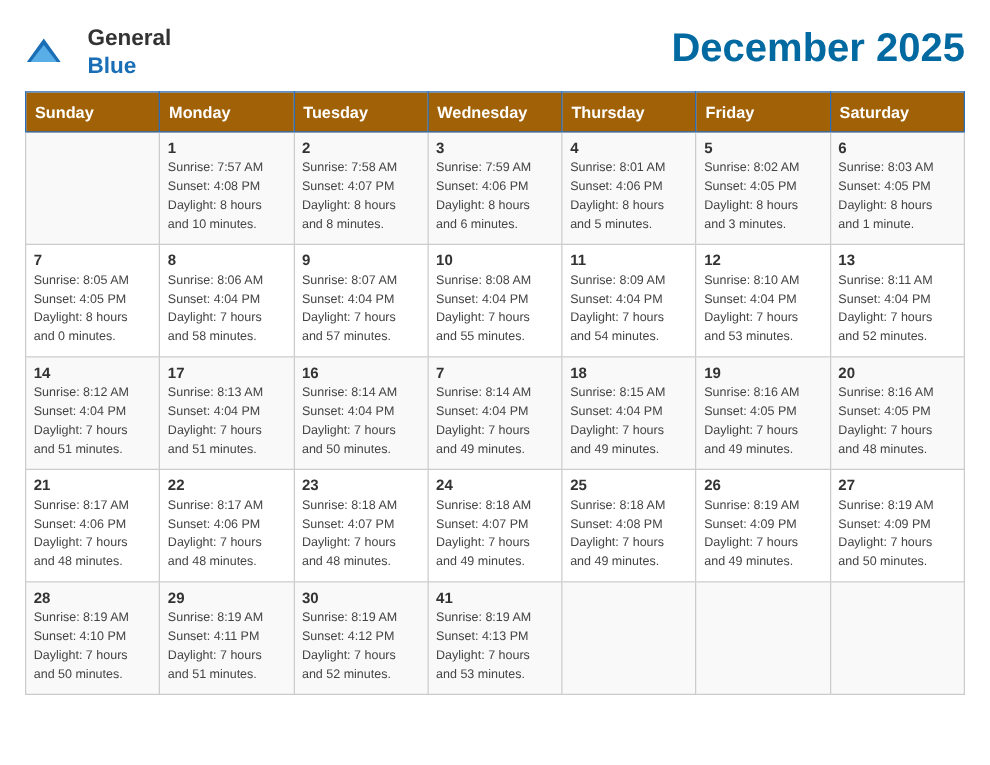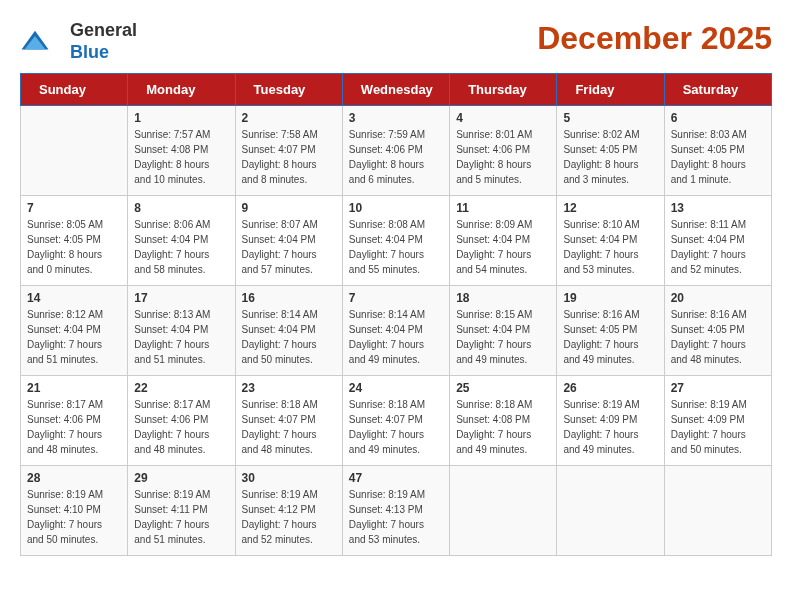--- a/index.html
+++ b/index.html
@@ -31,35 +31,35 @@
     .logo-icon {
       width: 30px;
       height: 30px;
     }
     .title-area {
       text-align: right;
     }
     .main-title {
       font-size: 32px;
       font-weight: bold;
-      color: #c2410c;
+      color: #0369a1;
     }
     .subtitle {
       font-size: 16px;
       color: #555;
     }
     table {
       width: 100%;
       border-collapse: collapse;
       table-layout: fixed;
     }
     thead tr th {
-      background-color: #b91c1c;
+      background-color: #a16207;
       color: #fff;
-      padding: 8px 18px;
+      padding: 8px 7px;
       font-size: 13px;
       font-weight: bold;
       text-align: left;
       border: 1px solid #2a6ebb;
     }
     tbody tr td {
       border: 1px solid #ccc;
       vertical-align: top;
       padding: 5px 6px;
       font-size: 10.5px;
@@ -240,21 +240,21 @@
         </td>
         <td>
           <span class="day-number">29</span>
           <div class="day-info">Sunrise: 8:19 AM<br>Sunset: 4:11 PM<br>Daylight: 7 hours and 51 minutes.</div>
         </td>
         <td>
           <span class="day-number">30</span>
           <div class="day-info">Sunrise: 8:19 AM<br>Sunset: 4:12 PM<br>Daylight: 7 hours and 52 minutes.</div>
         </td>
         <td>
-          <span class="day-number">47</span>
+          <span class="day-number">41</span>
           <div class="day-info">Sunrise: 8:19 AM<br>Sunset: 4:13 PM<br>Daylight: 7 hours and 53 minutes.</div>
         </td>
         <td></td>
         <td></td>
         <td></td>
       </tr>
     </tbody>
 </table>
 
 </body></html>

